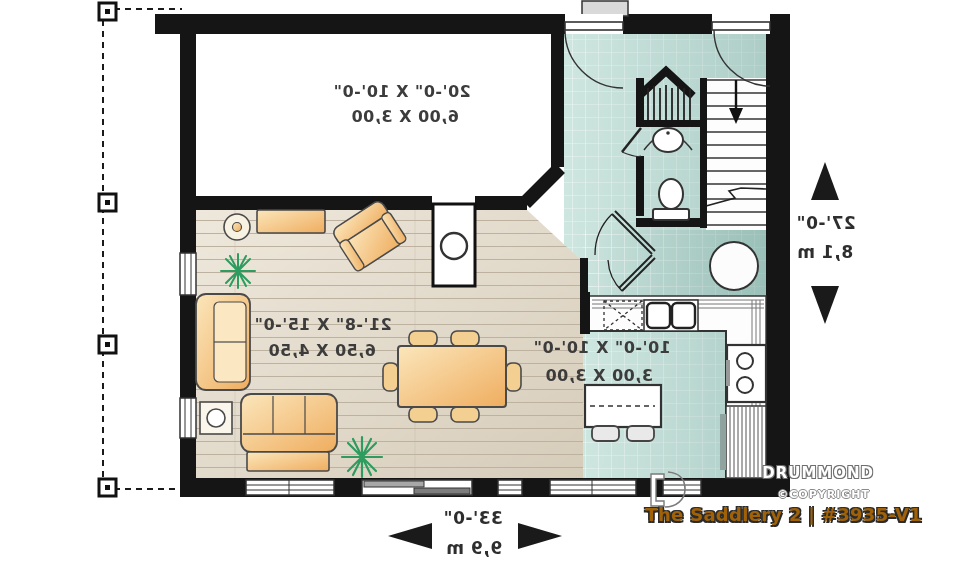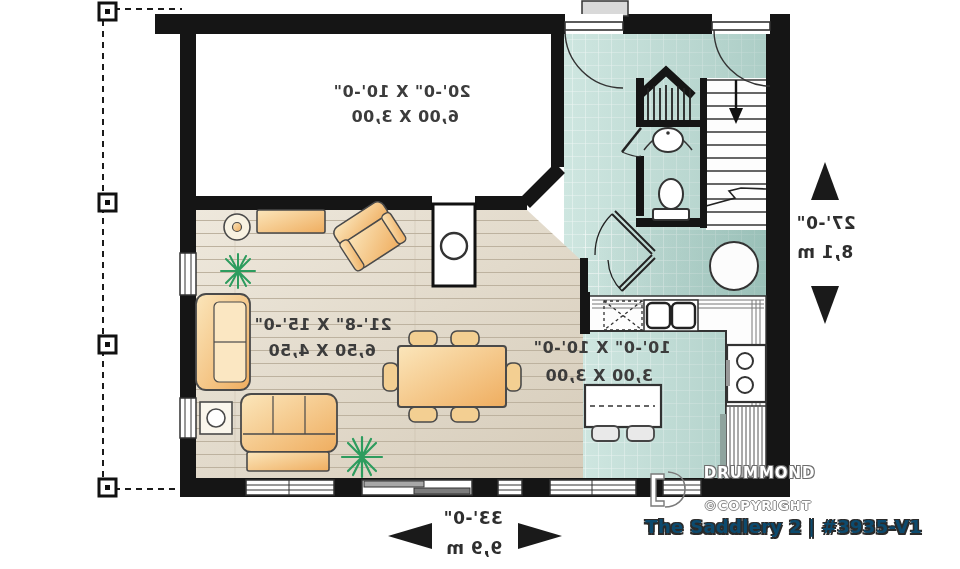--- a/index.html
+++ b/index.html
@@ -1,27 +1,27 @@
 <!DOCTYPE html>
 <html><head>
 <meta charset="utf-8">
 <style>
   html,body{margin:0;padding:0;background:#fff;}
   #stage{position:relative;width:960px;height:569px;background:#fff;overflow:hidden;
          font-family:"DejaVu Sans",sans-serif;}
   svg{position:absolute;left:0;top:0;}
   .lbl{font:bold 16px "DejaVu Sans",sans-serif;fill:#3c3c3c;letter-spacing:.5px;}
   .dim{font:bold 17px "DejaVu Sans",sans-serif;fill:#2e2e2e;letter-spacing:.5px;}
-  .logo{position:absolute;right:38px;top:466px;text-align:center;line-height:1.02;}
+  .logo{position:absolute;right:38px;top:466px;text-align:right;line-height:1.02;}
   .outl{color:#fff;text-shadow:-1px -1px 0 #6e6e6e,1px -1px 0 #6e6e6e,-1px 1px 0 #6e6e6e,1px 1px 0 #6e6e6e;}
   .l1{font-size:15px;font-weight:bold;letter-spacing:1px;padding-right:48px;}
   .l2{font-size:16px;font-weight:bold;letter-spacing:.5px;padding-right:44px;}
-  .cp{font-size:13px;font-weight:bold;letter-spacing:1px;padding-right:52px;margin-top:18px;
+  .cp{font-size:11px;font-weight:bold;letter-spacing:1px;padding-right:52px;margin-top:8px;
       color:#fff;text-shadow:-1px 0 0 #8a8a8a,1px 0 0 #8a8a8a,0 -1px 0 #8a8a8a,0 1px 0 #8a8a8a;}
-  .ttl{font-size:18px;font-weight:bold;margin-top:5px;color:#0c4a6e;letter-spacing:.3px;
+  .ttl{font-size:18px;font-weight:bold;margin-top:5px;color:#a16207;letter-spacing:.3px;
        text-shadow:-1.5px -1.5px 0 #2b2b2b,1.5px -1.5px 0 #2b2b2b,-1.5px 1.5px 0 #2b2b2b,1.5px 1.5px 0 #2b2b2b;}
   .dglyph{position:absolute;right:-4px;top:2px;}
 </style>
 </head>
 <body>
 
 <div id="stage">
 <svg width="960" height="569" viewBox="0 0 960 569">
   <defs>
     <linearGradient id="tan" x1="0" y1="0" x2="1" y2="1">

